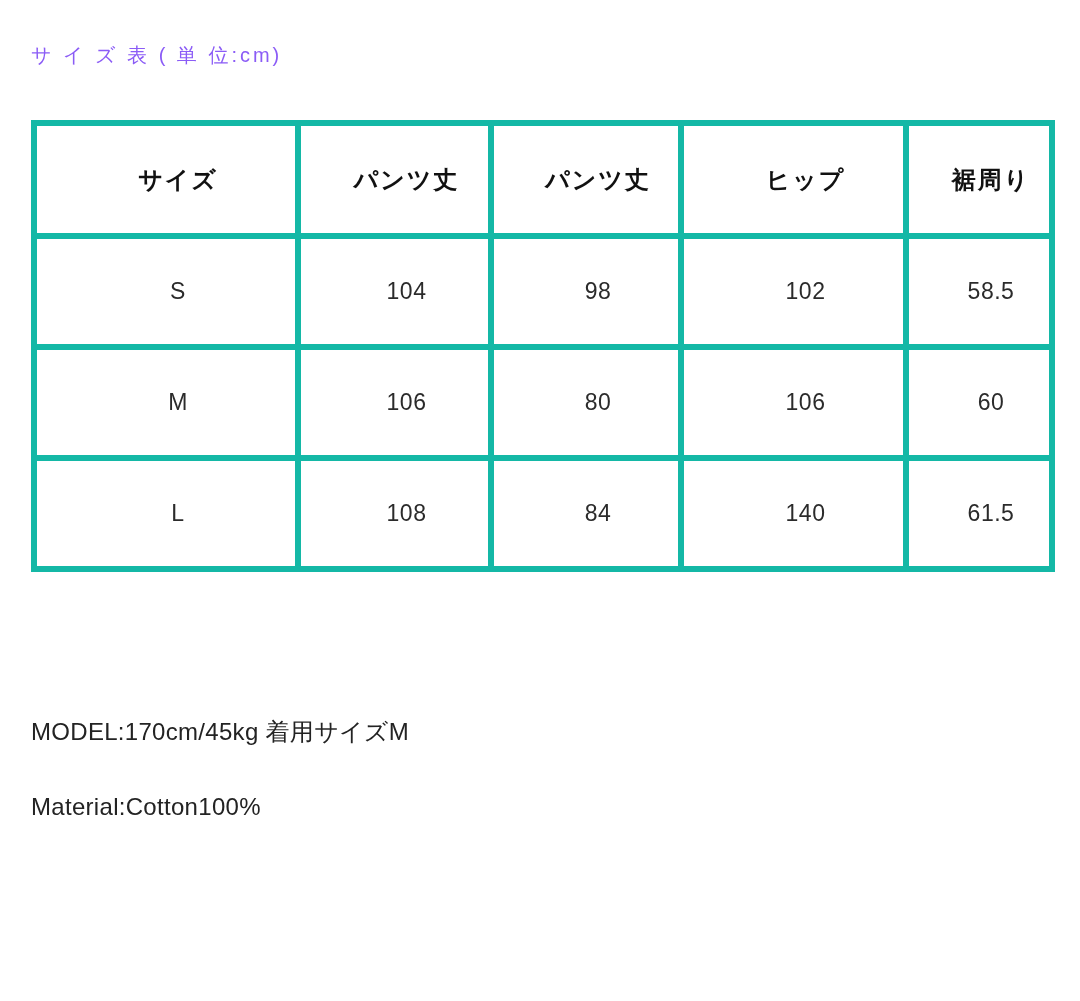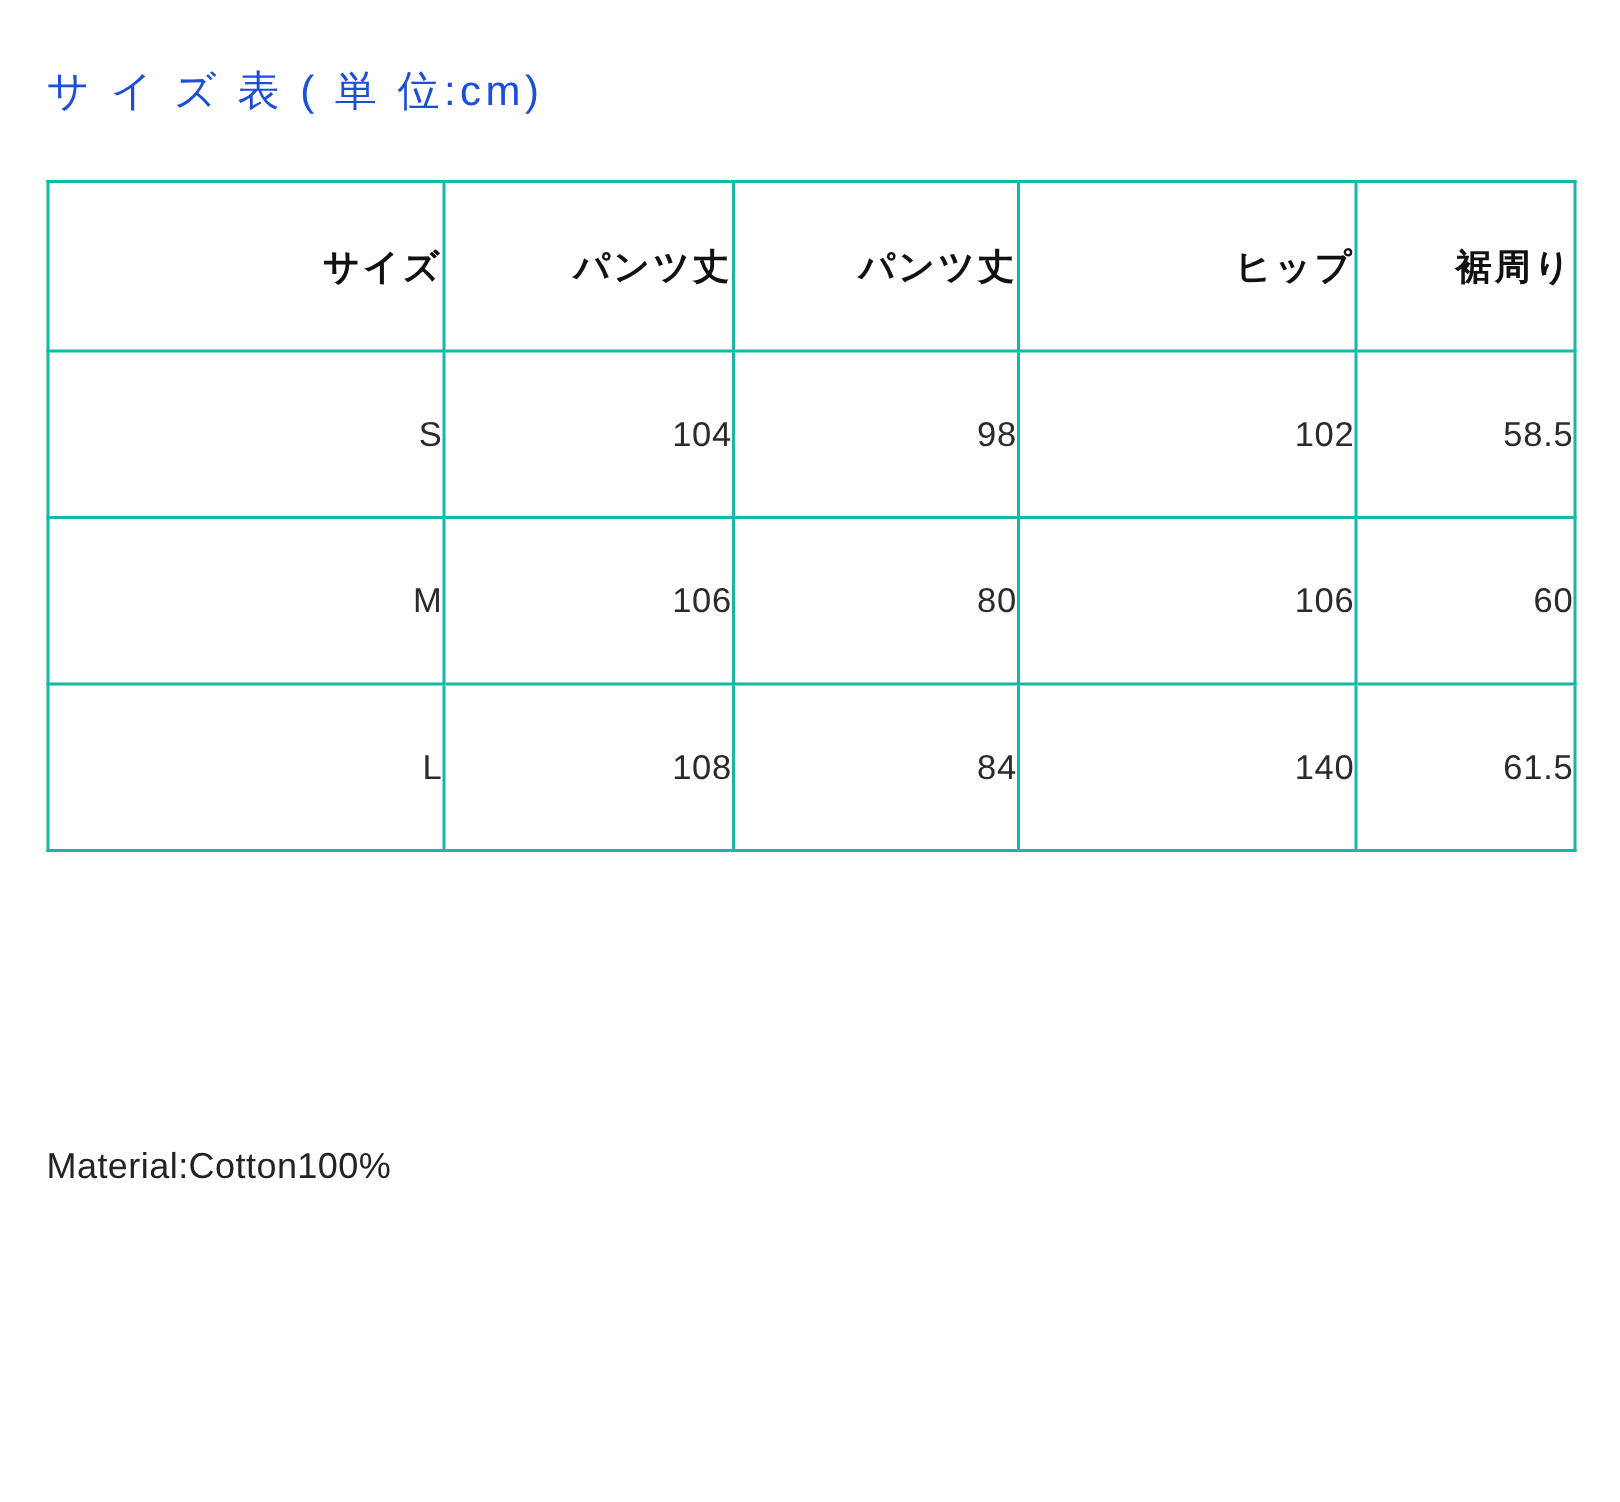--- a/index.html
+++ b/index.html
@@ -18,36 +18,36 @@
     position: relative;
     width: 1080px;
     height: 1001px;
     box-sizing: border-box;
     padding: 0;
   }
   .title {
     position: absolute;
     left: 31px;
     top: 42px;
-    font-size: 28px;
+    font-size: 20px;
     letter-spacing: 3px;
-    color: #1d4ed8;
+    color: #8b5cf6;
     white-space: nowrap;
   }
   .size-table {
     position: absolute;
     left: 31px;
     top: 120px;
     width: 1018px;
     border-collapse: collapse;
     table-layout: fixed;
   }
   .size-table td, .size-table th {
-    border: 2px solid #14b8a6;
-    text-align: right;
+    border: 6px solid #14b8a6;
+    text-align: center;
     vertical-align: middle;
     padding: 0 0 0 24px;
     height: 111px;
     box-sizing: border-box;
     font-weight: normal;
   }
   .size-table thead th {
     height: 113px;
     font-size: 24px;
     font-weight: bold;
@@ -128,16 +128,17 @@
         <td>L</td>
         <td>108</td>
         <td>84</td>
         <td>140</td>
         <td>61.5</td>
       </tr>
     </tbody>
   </table>
 
   <div class="notes">
+    <div class="note-line model-first">MODEL:170cm/45kg 着用サイズM</div>
     <div class="note-line material">Material:Cotton100%</div>
   </div>
 
 </div>
 
 </body></html>

